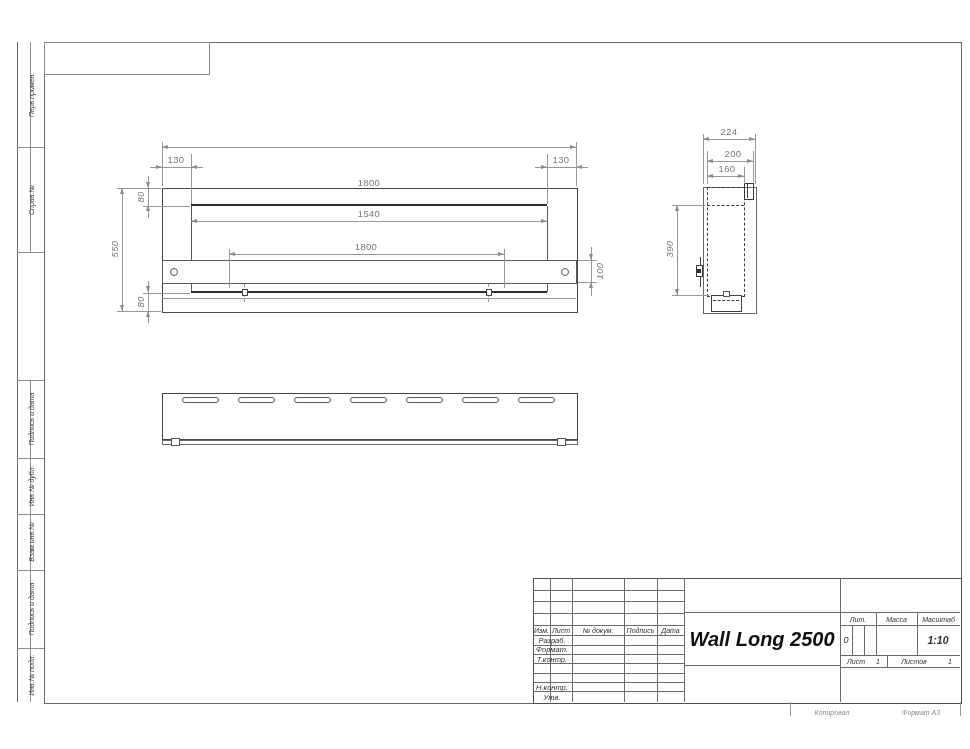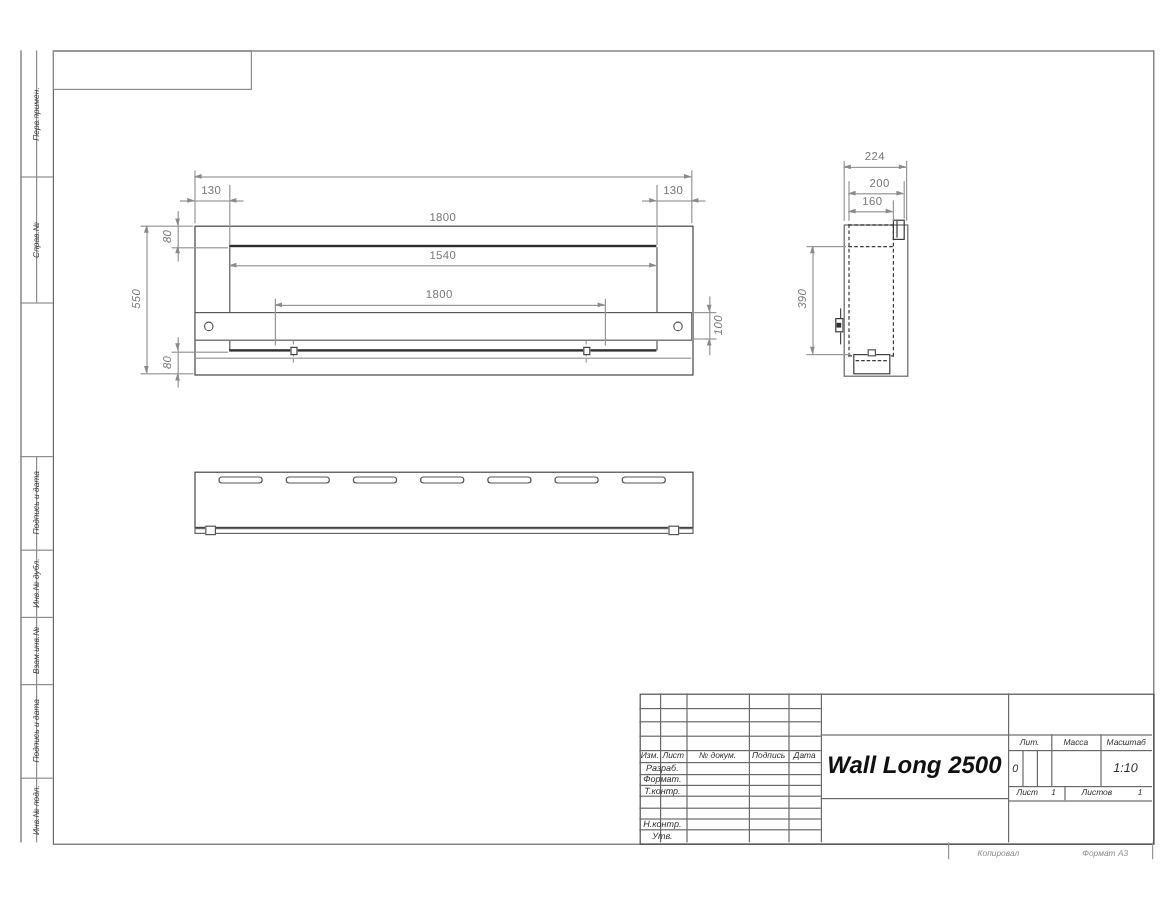--- a/index.html
+++ b/index.html
@@ -248,21 +248,21 @@
     <div class="tt" style="left:552px;top:686.7px;">Н.контр.</div>
     <div class="tt" style="left:552px;top:696.7px;">Утв.</div>
 
     <div class="doc-title" style="left:762px;top:639px;">Wall Long 2500</div>
 
     <div class="tt small" style="left:858px;top:618.5px;">Лит.</div>
     <div class="tt small" style="left:896.5px;top:618.5px;">Масса</div>
     <div class="tt small" style="left:938.5px;top:618.5px;">Масштаб</div>
     <div class="tt" style="left:846px;top:640px;font-size:9px;">0</div>
     <div class="tt" style="left:896.5px;top:640px;font-size:9px;"></div>
-    <div class="tt" style="left:938px;top:640px;font-size:10.5px;">1:10</div>
+    <div class="tt" style="left:938px;top:640px;font-size:10.5px;font-weight:bold;">1:10</div>
 
     <div class="tt small" style="left:856px;top:661px;">Лист</div>
     <div class="tt small" style="left:878px;top:661px;">1</div>
     <div class="tt small" style="left:914px;top:661px;">Листов</div>
     <div class="tt small" style="left:950px;top:661px;">1</div>
   </div>
 
   <div>
     <div class="v" style="left:790px;top:702px;height:14px;"></div>
     <div class="v" style="left:960px;top:702px;height:14px;"></div>

